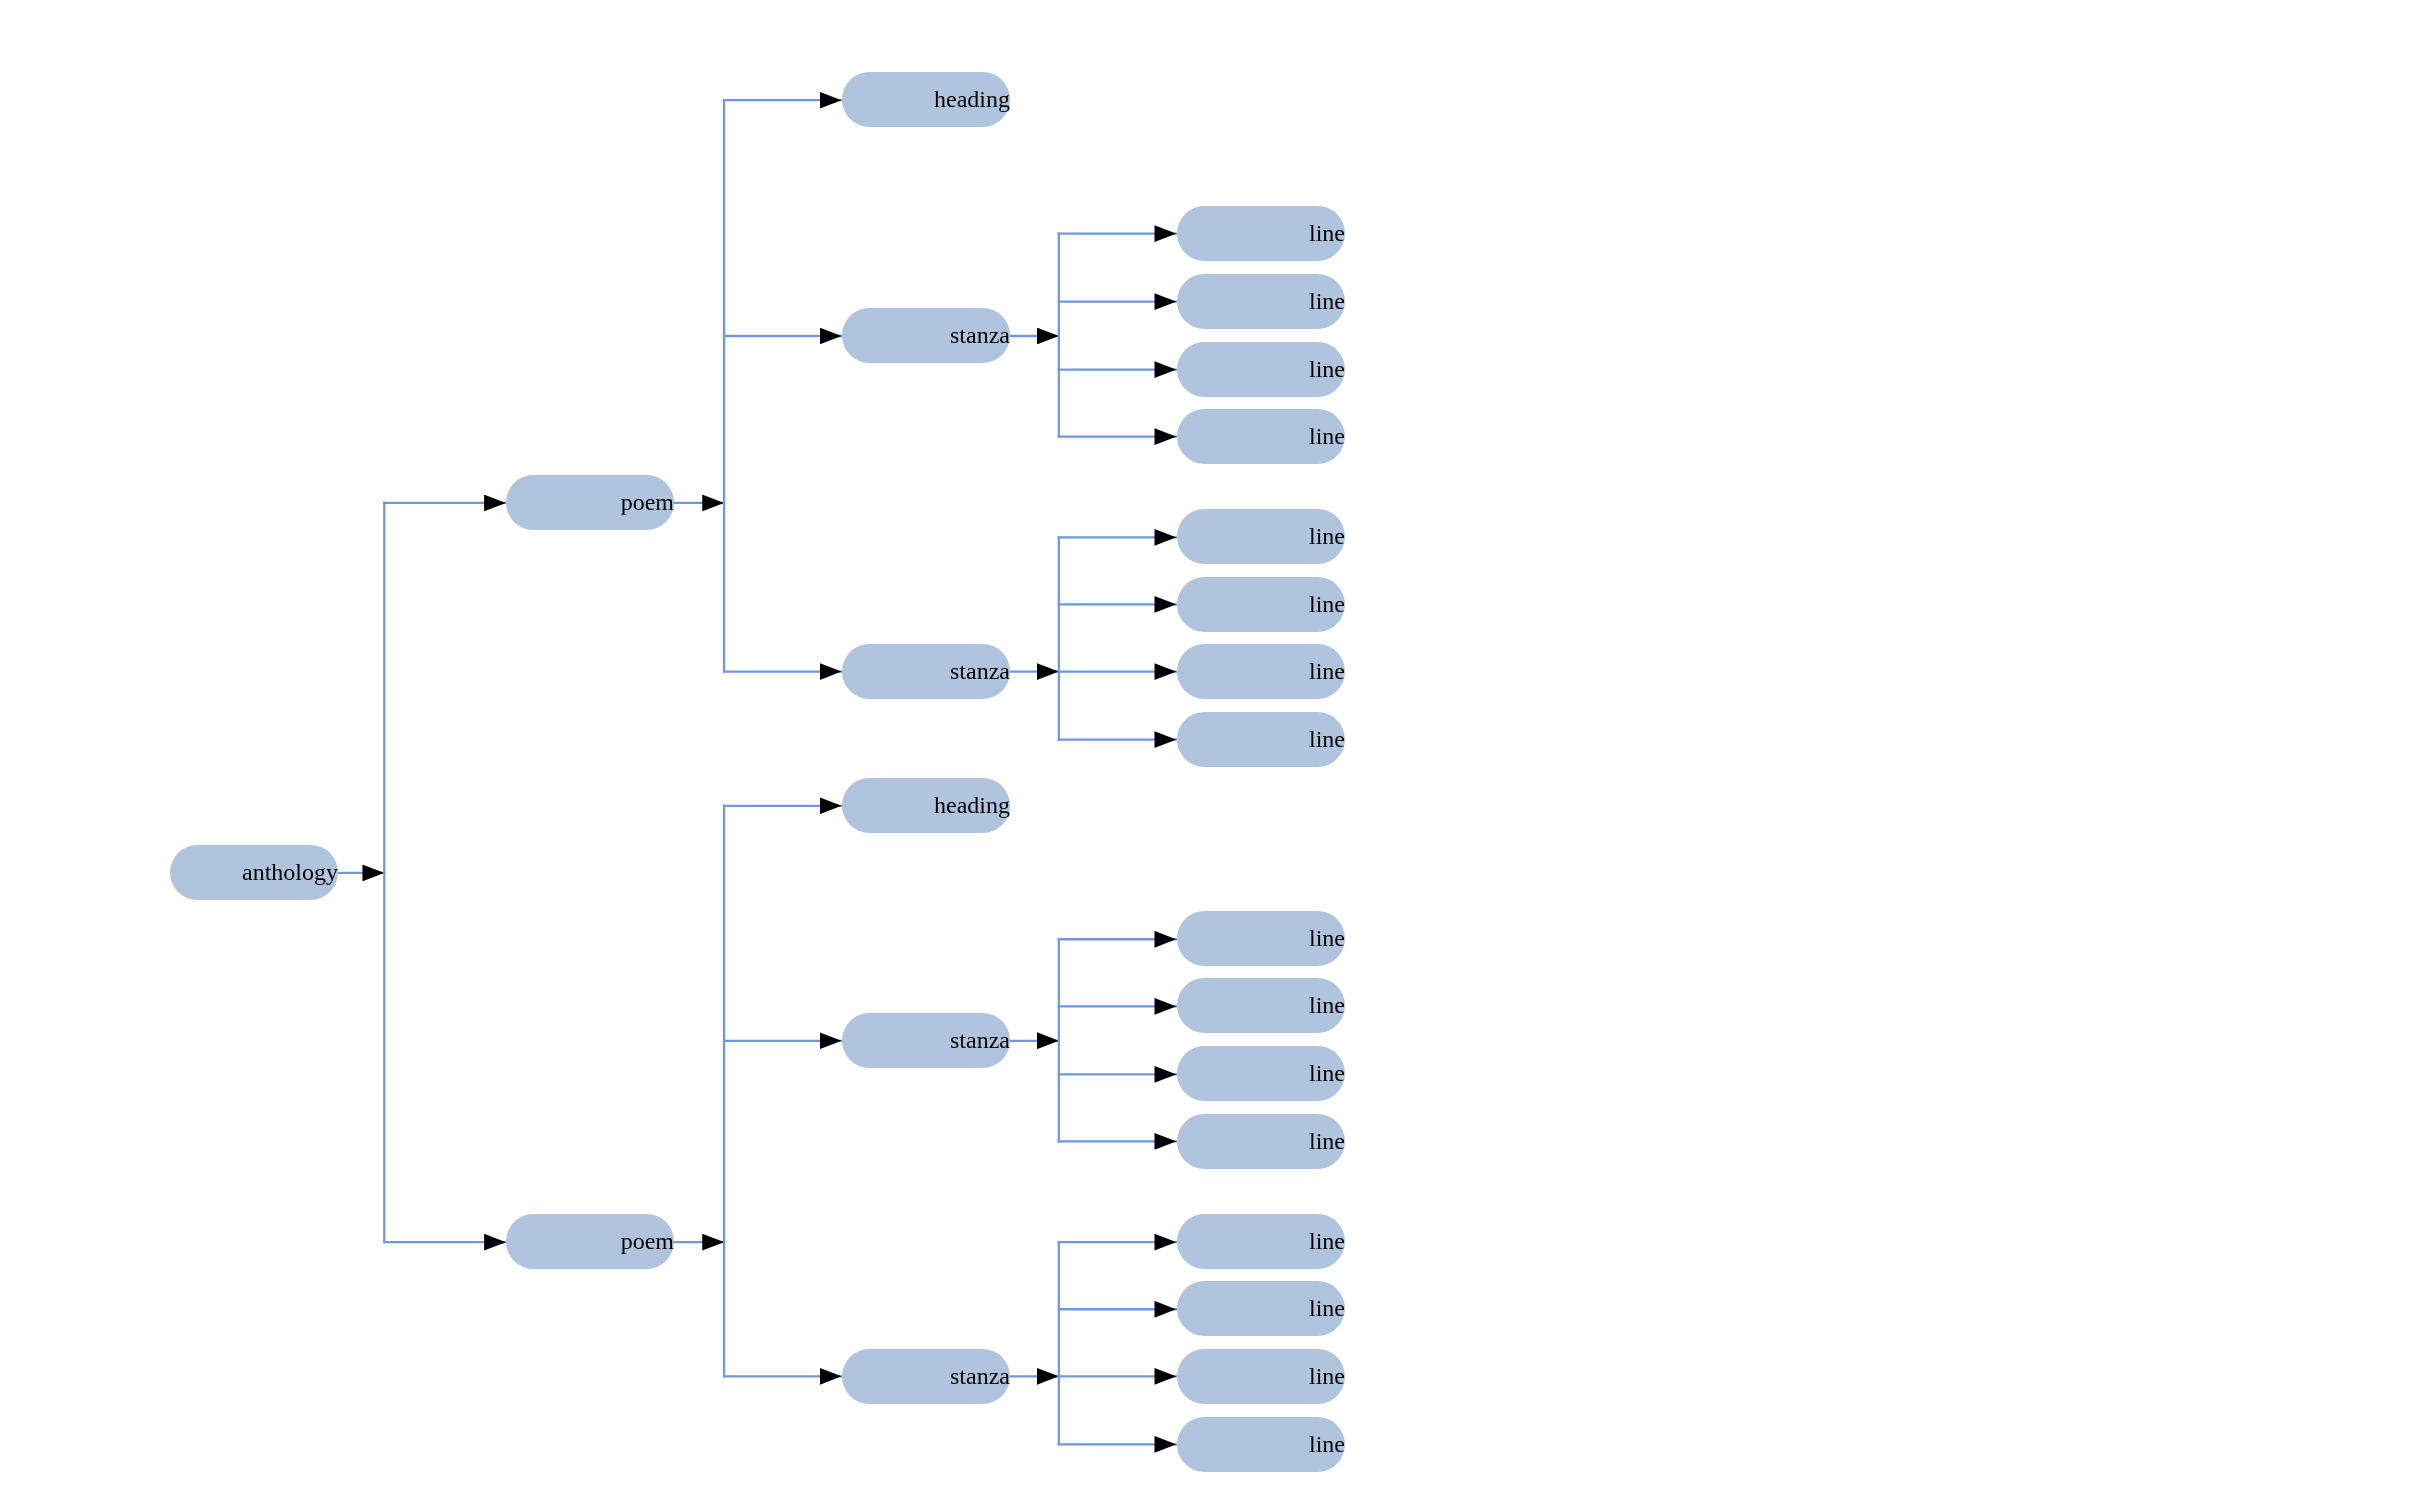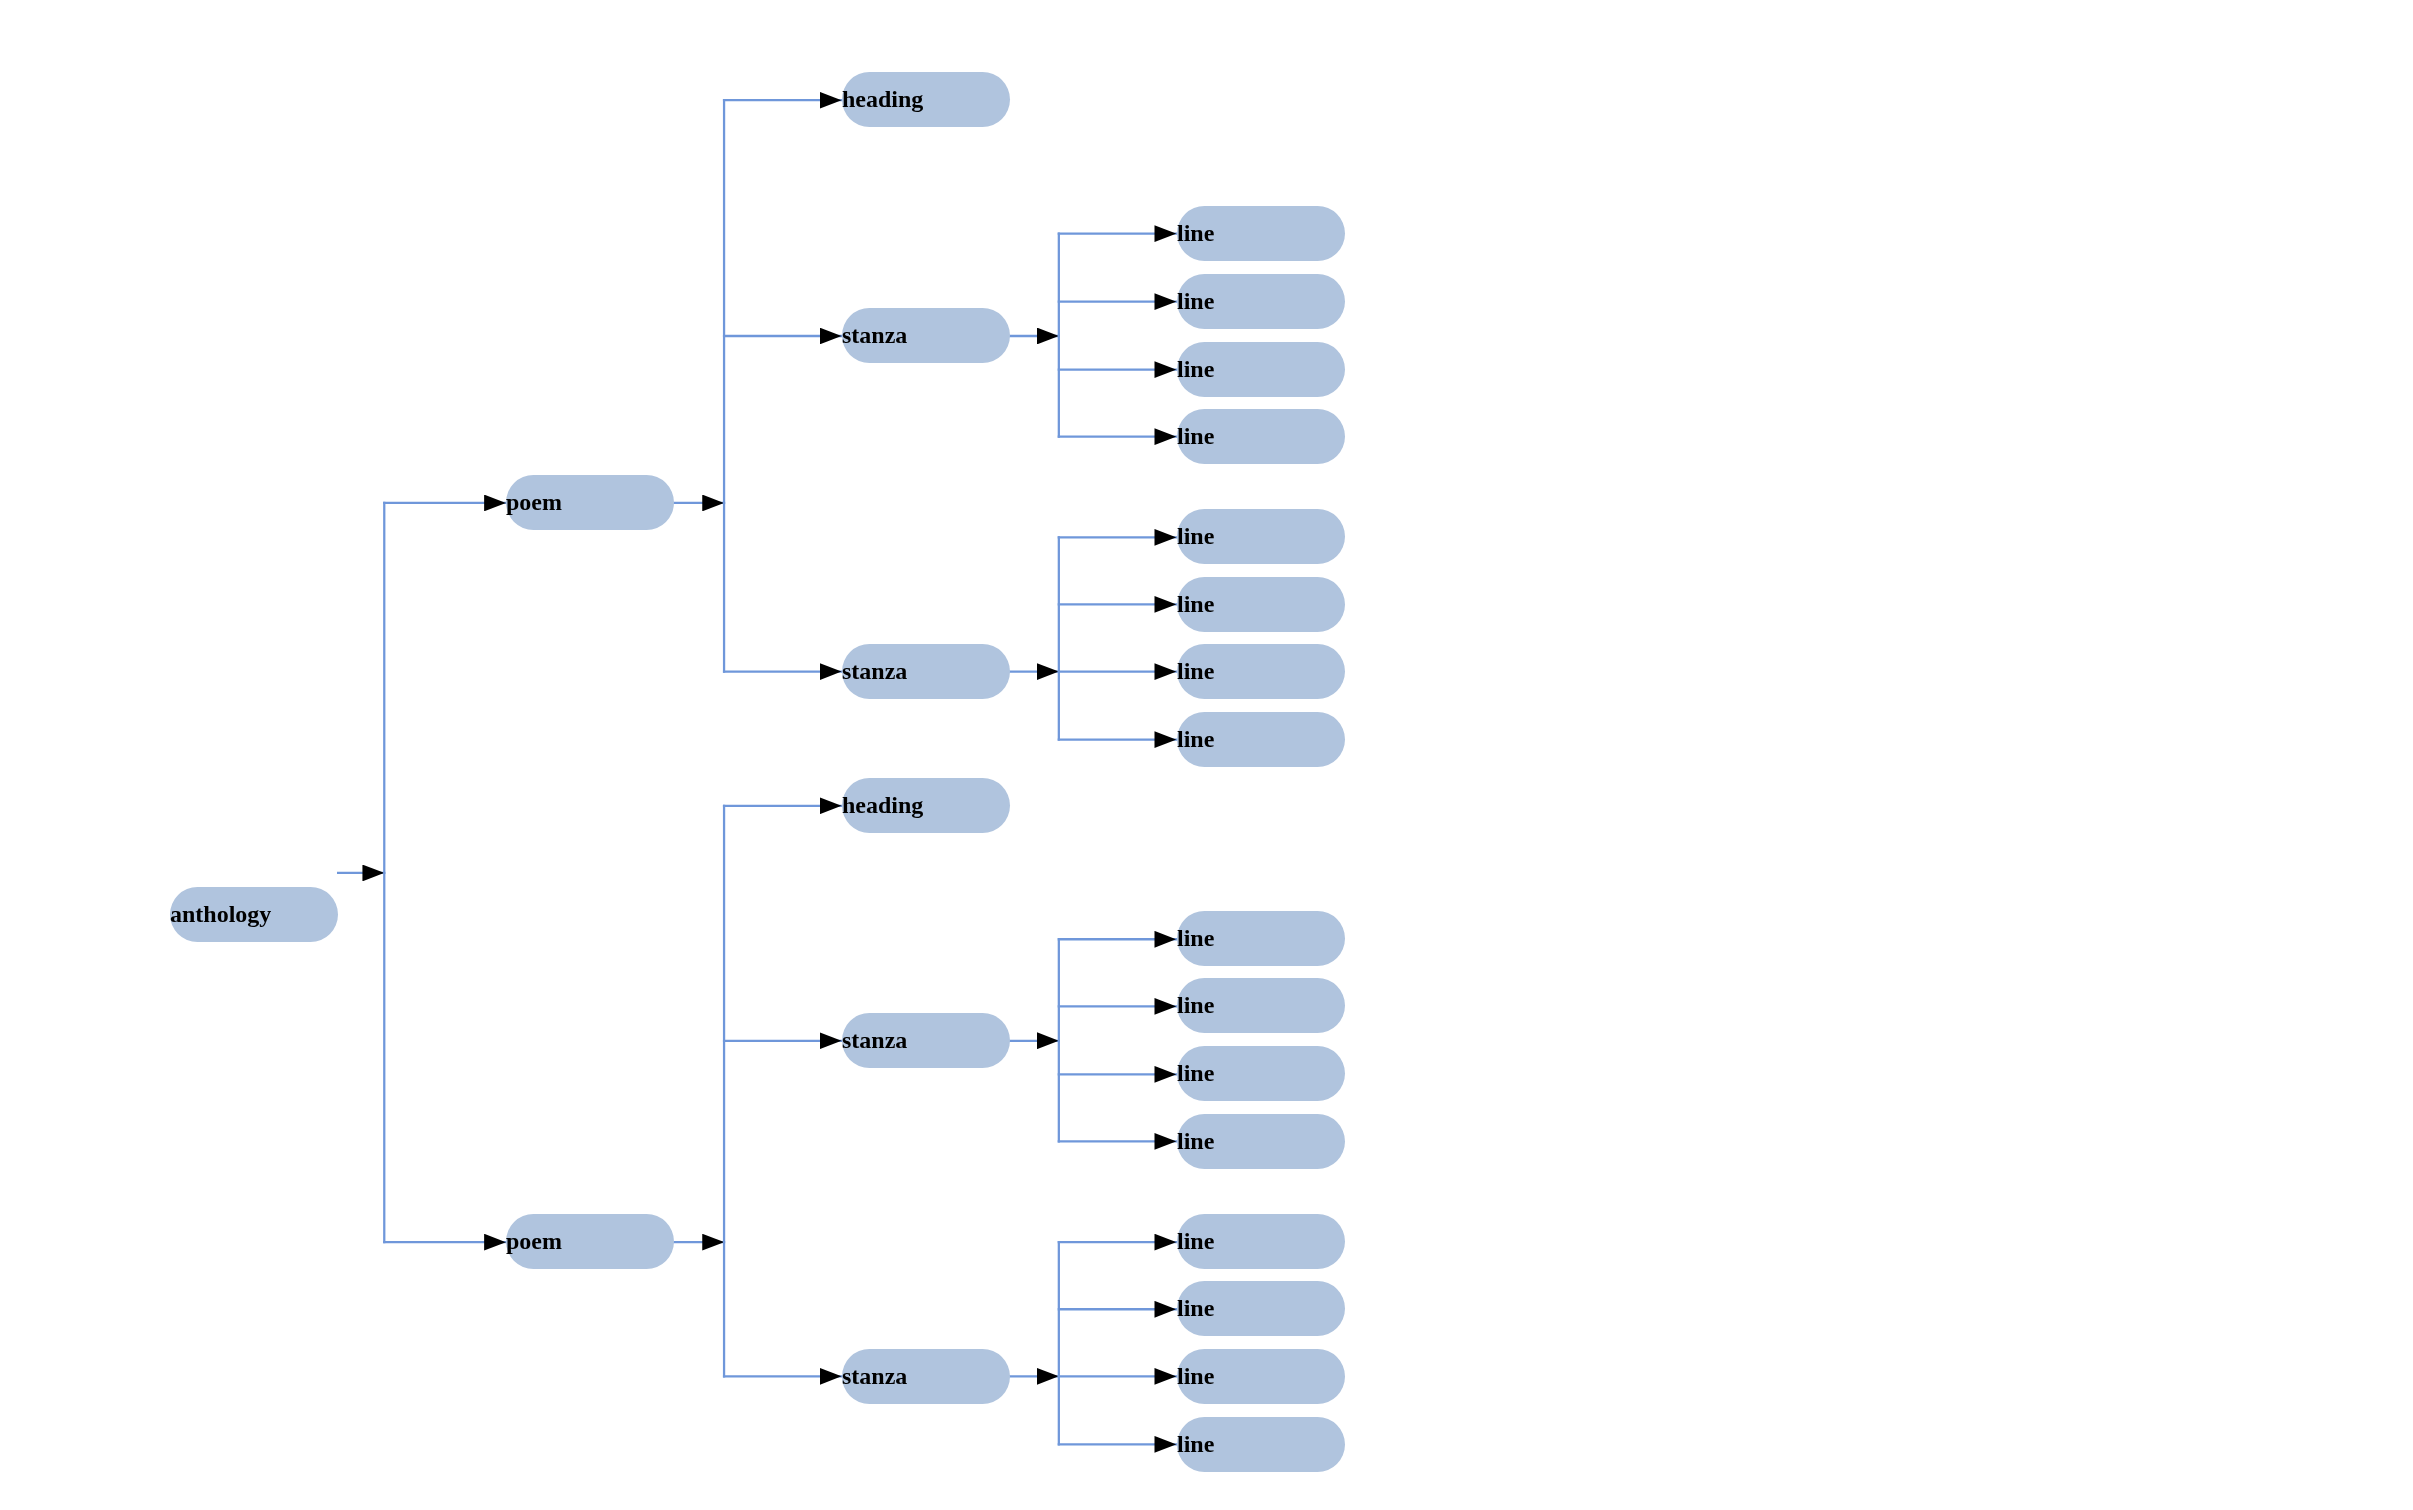--- a/index.html
+++ b/index.html
@@ -9,21 +9,21 @@
   .canvas{
     position:relative; width:2413px; height:1511px; background:var(--bg);
     font-family:"Liberation Serif","DejaVu Serif",serif; overflow:hidden;
   }
   .edges{position:absolute;left:0;top:0;}
   .edges line{stroke:var(--edge);stroke-width:2.7;stroke-linecap:square;}
   .edges marker path{fill:var(--arrow);stroke:none;}
   .node{
     position:absolute; width:168px; height:55px; border-radius:28px;
     background:var(--fill); color:var(--text);
-    font-weight:bold; font-size:24px; line-height:55px; text-align:left;
+    font-weight:normal; font-size:24px; line-height:55px; text-align:right;
     white-space:nowrap; user-select:none;
   }
 </style>
 </head>
 <body>
 
 <div class="canvas">
 
   <svg class="edges" width="2413" height="1511" viewBox="0 0 2876 1800">
     <defs>
@@ -71,21 +71,21 @@
     <line x1="1262" y1="1360" x2="1402" y2="1360" marker-end="url(#arrowhead)"></line>
 
     <line x1="1203" y1="1640" x2="1262" y2="1640" marker-end="url(#arrowhead)"></line>
     <line x1="1262" y1="1480" x2="1262" y2="1721"></line>
     <line x1="1262" y1="1480" x2="1402" y2="1480" marker-end="url(#arrowhead)"></line>
     <line x1="1262" y1="1560" x2="1402" y2="1560" marker-end="url(#arrowhead)"></line>
     <line x1="1262" y1="1640" x2="1402" y2="1640" marker-end="url(#arrowhead)"></line>
     <line x1="1262" y1="1721" x2="1402" y2="1721" marker-end="url(#arrowhead)"></line>
   </svg>
 
-  <div class="node" style="left:170px;top:887px">anthology</div>
+  <div class="node" style="left:170px;top:845px">anthology</div>
 
   <div class="node" style="left:506px;top:475px">poem</div>
   <div class="node" style="left:506px;top:1214px">poem</div>
 
   <div class="node" style="left:842px;top:72px">heading</div>
   <div class="node" style="left:842px;top:308px">stanza</div>
   <div class="node" style="left:842px;top:644px">stanza</div>
 
   <div class="node" style="left:842px;top:778px">heading</div>
   <div class="node" style="left:842px;top:1013px">stanza</div>

